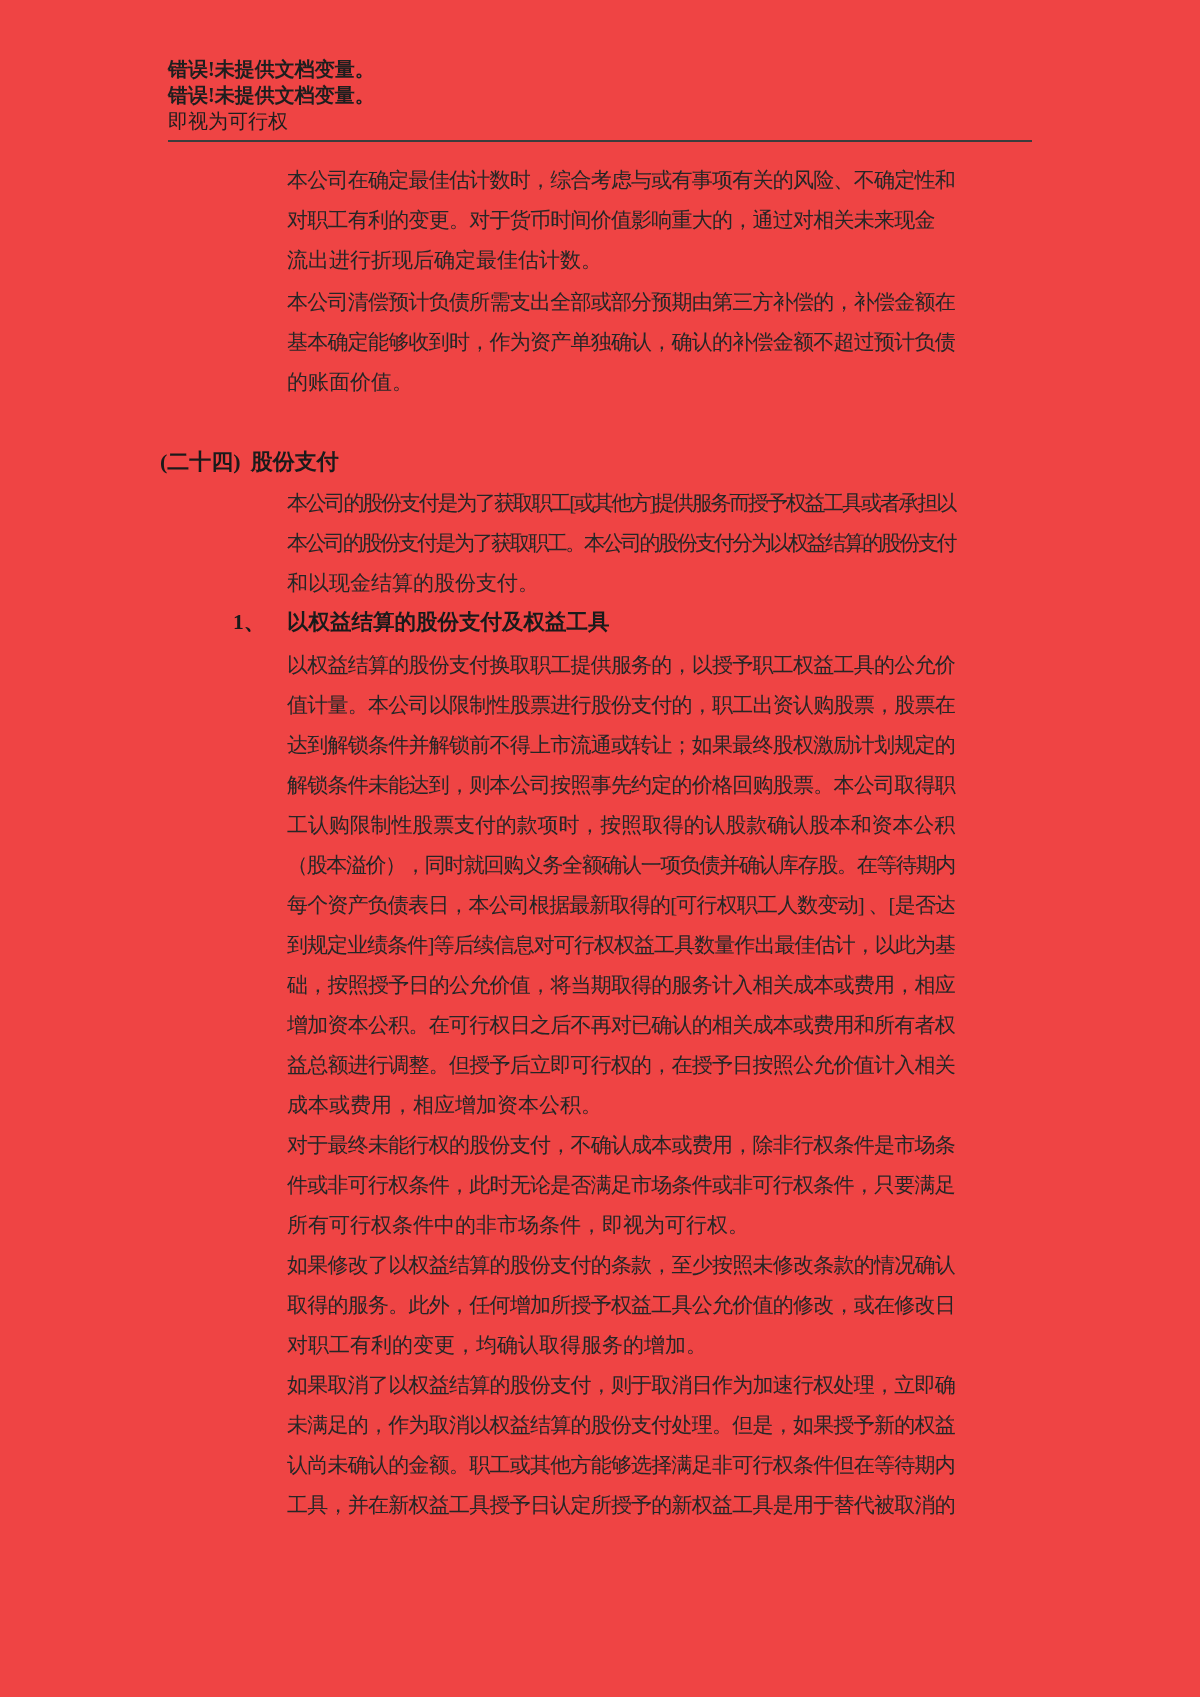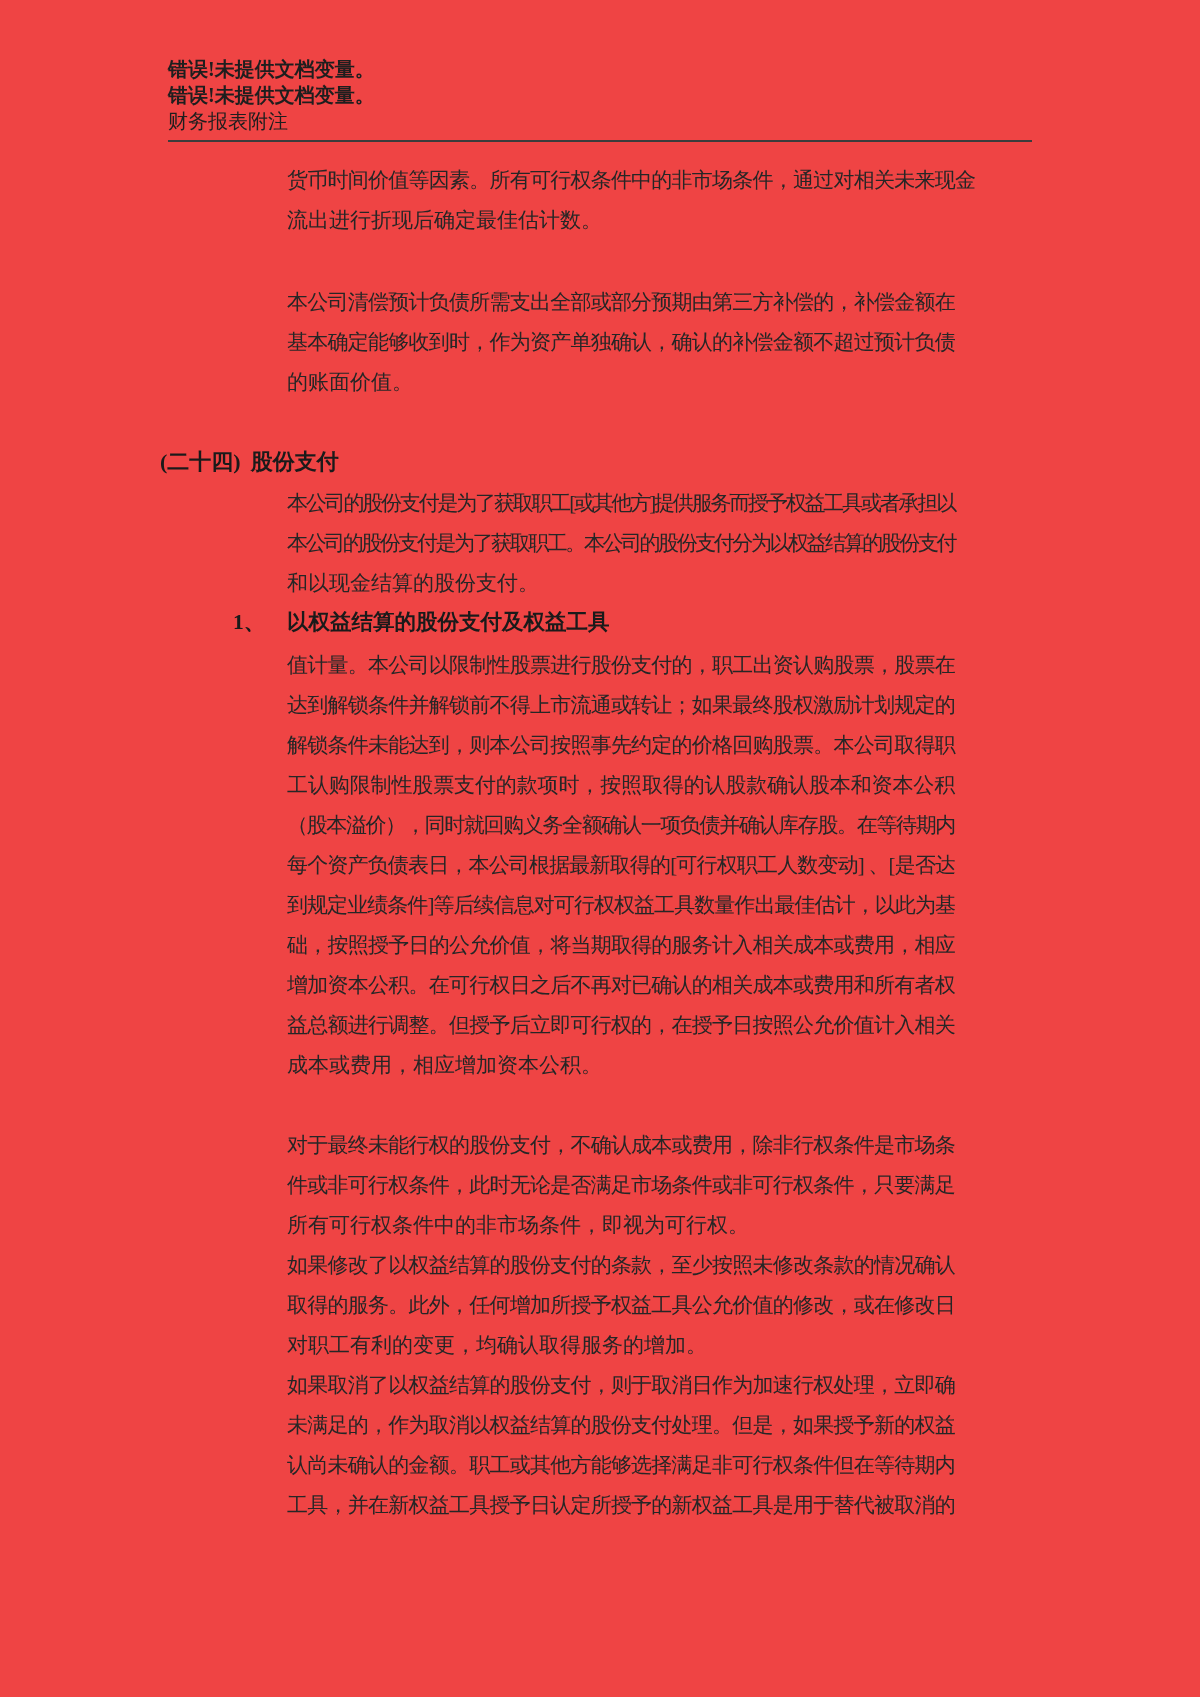--- a/index.html
+++ b/index.html
@@ -51,26 +51,27 @@
 </style>
 </head>
 <body>
 
 <div class="page">
 
   <div class="hline b" style="top:56px">错误!未提供文档变量。</div>
 
   <div class="hline b" style="top:82px">错误!未提供文档变量。</div>
 
-  <div class="hline" style="top:108px">财务报表附注</div>
+  <div class="hline" style="top:108px">即视为可行权</div>
 
   <div class="rule"></div>
 
   <div class="para" style="top:160px">
-      <div class="tline" style="letter-spacing: -0.757576px;">货币时间价值等因素。所有可行权条件中的非市场条件，通过对相关未来现金</div>
+      <div class="tline" style="letter-spacing: -0.757576px;">本公司在确定最佳估计数时，综合考虑与或有事项有关的风险、不确定性和</div>
+      <div class="tline" style="letter-spacing: -0.757576px;">对职工有利的变更。对于货币时间价值影响重大的，通过对相关未来现金</div>
       <div class="tline noflex">流出进行折现后确定最佳估计数。</div>
     </div>
 
   <div class="para" style="top:282px">
       <div class="tline" style="letter-spacing: -0.757576px;">本公司清偿预计负债所需支出全部或部分预期由第三方补偿的，补偿金额在</div>
       <div class="tline" style="letter-spacing: -0.757576px;">基本确定能够收到时，作为资产单独确认，确认的补偿金额不超过预计负债</div>
       <div class="tline noflex">的账面价值。</div>
     </div>
 
   <div class="heading" style="top:447px">
@@ -81,20 +82,21 @@
       <div class="tline" style="letter-spacing: -2.18919px;">本公司的股份支付是为了获取职工[或其他方]提供服务而授予权益工具或者承担以</div>
       <div class="tline" style="letter-spacing: -2.44444px;">本公司的股份支付是为了获取职工。本公司的股份支付分为以权益结算的股份支付</div>
       <div class="tline noflex">和以现金结算的股份支付。</div>
     </div>
 
   <div class="subheading" style="top:607px">
     <span class="num">1、</span><span>以权益结算的股份支付及权益工具</span>
   </div>
 
   <div class="para" style="top:645px">
+      <div class="tline" style="letter-spacing: -0.757576px;">以权益结算的股份支付换取职工提供服务的，以授予职工权益工具的公允价</div>
       <div class="tline" style="letter-spacing: -0.757576px;">值计量。本公司以限制性股票进行股份支付的，职工出资认购股票，股票在</div>
       <div class="tline" style="letter-spacing: -0.757576px;">达到解锁条件并解锁前不得上市流通或转让；如果最终股权激励计划规定的</div>
       <div class="tline" style="letter-spacing: -0.757576px;">解锁条件未能达到，则本公司按照事先约定的价格回购股票。本公司取得职</div>
       <div class="tline" style="letter-spacing: -0.125px;">工认购限制性股票支付的款项时，按照取得的认股款确认股本和资本公积</div>
       <div class="tline" style="letter-spacing: -1.35294px;">（股本溢价），同时就回购义务全额确认一项负债并确认库存股。在等待期内</div>
       <div class="tline" style="letter-spacing: -0.833333px;">每个资产负债表日，本公司根据最新取得的[可行权职工人数变动] 、[是否达</div>
       <div class="tline" style="letter-spacing: -0.941176px;">到规定业绩条件]等后续信息对可行权权益工具数量作出最佳估计，以此为基</div>
       <div class="tline" style="letter-spacing: -0.757576px;">础，按照授予日的公允价值，将当期取得的服务计入相关成本或费用，相应</div>
       <div class="tline" style="letter-spacing: -0.757576px;">增加资本公积。在可行权日之后不再对已确认的相关成本或费用和所有者权</div>
       <div class="tline" style="letter-spacing: -0.757576px;">益总额进行调整。但授予后立即可行权的，在授予日按照公允价值计入相关</div>

